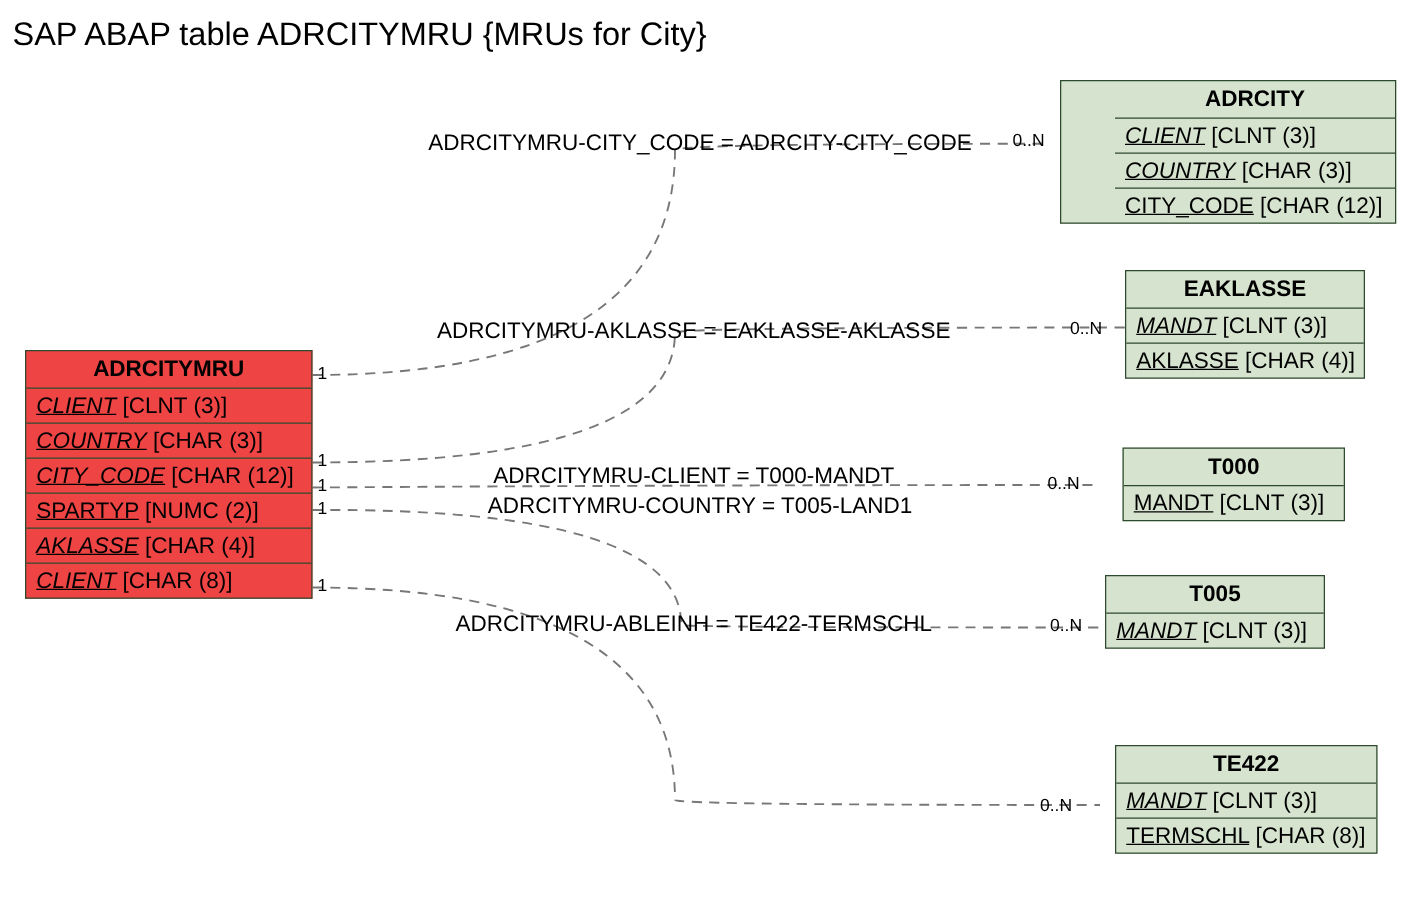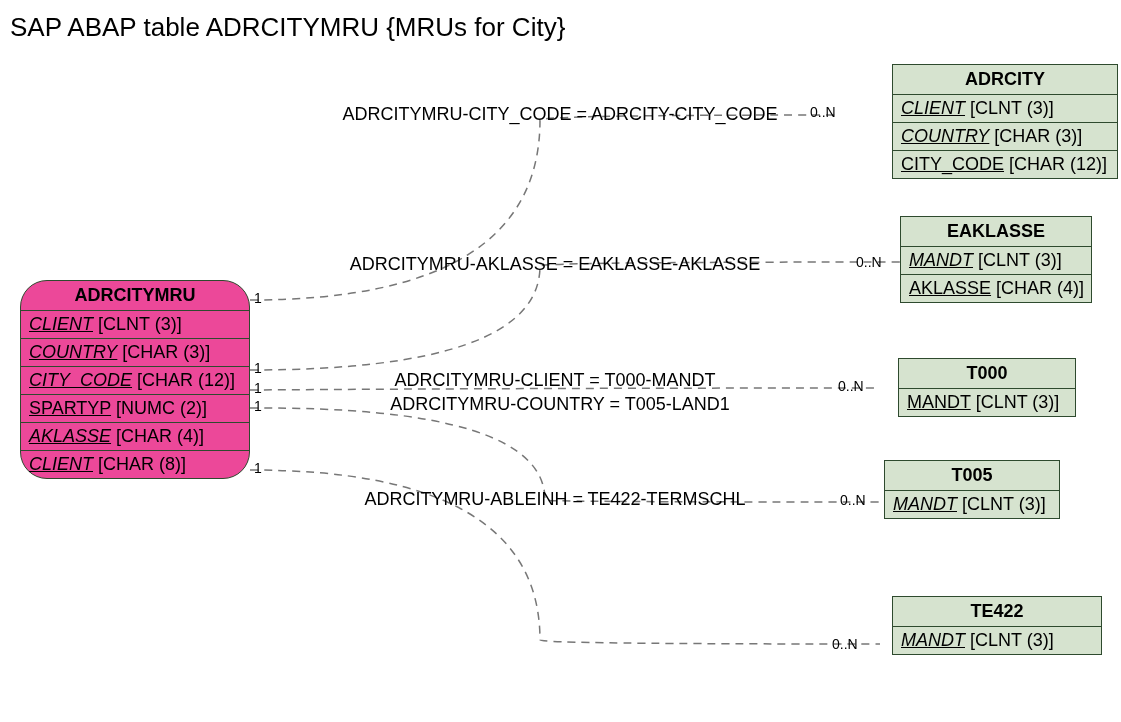--- a/index.html
+++ b/index.html
@@ -20,22 +20,21 @@
     top: 12px;
     font-size: 26px;
     font-weight: 400;
   }
   .entity {
     position: absolute;
     border: 1px solid #2e4a2e;
     background: #d6e3cf;
   }
   .entity.orange {
-    background: #ec4899;
-    border-radius: 27px;
+    background: #ef4444;
   }
   .entity .hdr {
     text-align: center;
     font-weight: bold;
     padding: 4px 8px;
     border-bottom: 1px solid #2e4a2e;
     white-space: nowrap;
   }
   .entity .row {
     padding: 3px 8px;
@@ -85,21 +84,21 @@
 <div class="entity orange" style="left:20px; top:280px; width:228px;">
   <div class="hdr">ADRCITYMRU</div>
   <div class="row"><span class="fk">CLIENT</span> <span class="type">[CLNT (3)]</span></div>
   <div class="row"><span class="fk">COUNTRY</span> <span class="type">[CHAR (3)]</span></div>
   <div class="row"><span class="fk">CITY_CODE</span> <span class="type">[CHAR (12)]</span></div>
   <div class="row"><span class="key">SPARTYP</span> <span class="type">[NUMC (2)]</span></div>
   <div class="row"><span class="fk">AKLASSE</span> <span class="type">[CHAR (4)]</span></div>
   <div class="row"><span class="fk">CLIENT</span> <span class="type">[CHAR (8)]</span></div>
 </div>
 
-<div class="entity" style="left:892px; top:64px; width:224px;">
+<div class="entity" style="left:848px; top:64px; width:224px;padding-left:43px;">
   <div class="hdr">ADRCITY</div>
   <div class="row"><span class="fk">CLIENT</span> <span class="type">[CLNT (3)]</span></div>
   <div class="row"><span class="fk">COUNTRY</span> <span class="type">[CHAR (3)]</span></div>
   <div class="row"><span class="key">CITY_CODE</span> <span class="type">[CHAR (12)]</span></div>
 </div>
 
 <div class="entity" style="left:900px; top:216px; width:190px;">
   <div class="hdr">EAKLASSE</div>
   <div class="row"><span class="fk">MANDT</span> <span class="type">[CLNT (3)]</span></div>
   <div class="row"><span class="key">AKLASSE</span> <span class="type">[CHAR (4)]</span></div>
@@ -111,20 +110,21 @@
 </div>
 
 <div class="entity" style="left:884px; top:460px; width:174px;">
   <div class="hdr">T005</div>
   <div class="row"><span class="fk">MANDT</span> <span class="type">[CLNT (3)]</span></div>
 </div>
 
 <div class="entity" style="left:876px; top:596px; width:208px;margin-left:16px;">
   <div class="hdr">TE422</div>
   <div class="row"><span class="fk">MANDT</span> <span class="type">[CLNT (3)]</span></div>
+  <div class="row"><span class="key">TERMSCHL</span> <span class="type">[CHAR (8)]</span></div>
 </div>
 
 <div class="rel-label" style="left:310px; top:104px; width:500px;">ADRCITYMRU-CITY_CODE = ADRCITY-CITY_CODE</div>
 <div class="rel-label" style="left:320px; top:254px; width:470px;">ADRCITYMRU-AKLASSE = EAKLASSE-AKLASSE</div>
 <div class="rel-label" style="left:340px; top:370px; width:430px;">ADRCITYMRU-CLIENT = T000-MANDT</div>
 <div class="rel-label" style="left:345px; top:394px; width:430px;">ADRCITYMRU-COUNTRY = T005-LAND1</div>
 <div class="rel-label" style="left:320px; top:489px; width:470px;">ADRCITYMRU-ABLEINH = TE422-TERMSCHL</div>
 
 <div class="card" style="left:254px; top:290px;">1</div>
 <div class="card" style="left:254px; top:360px;">1</div>

